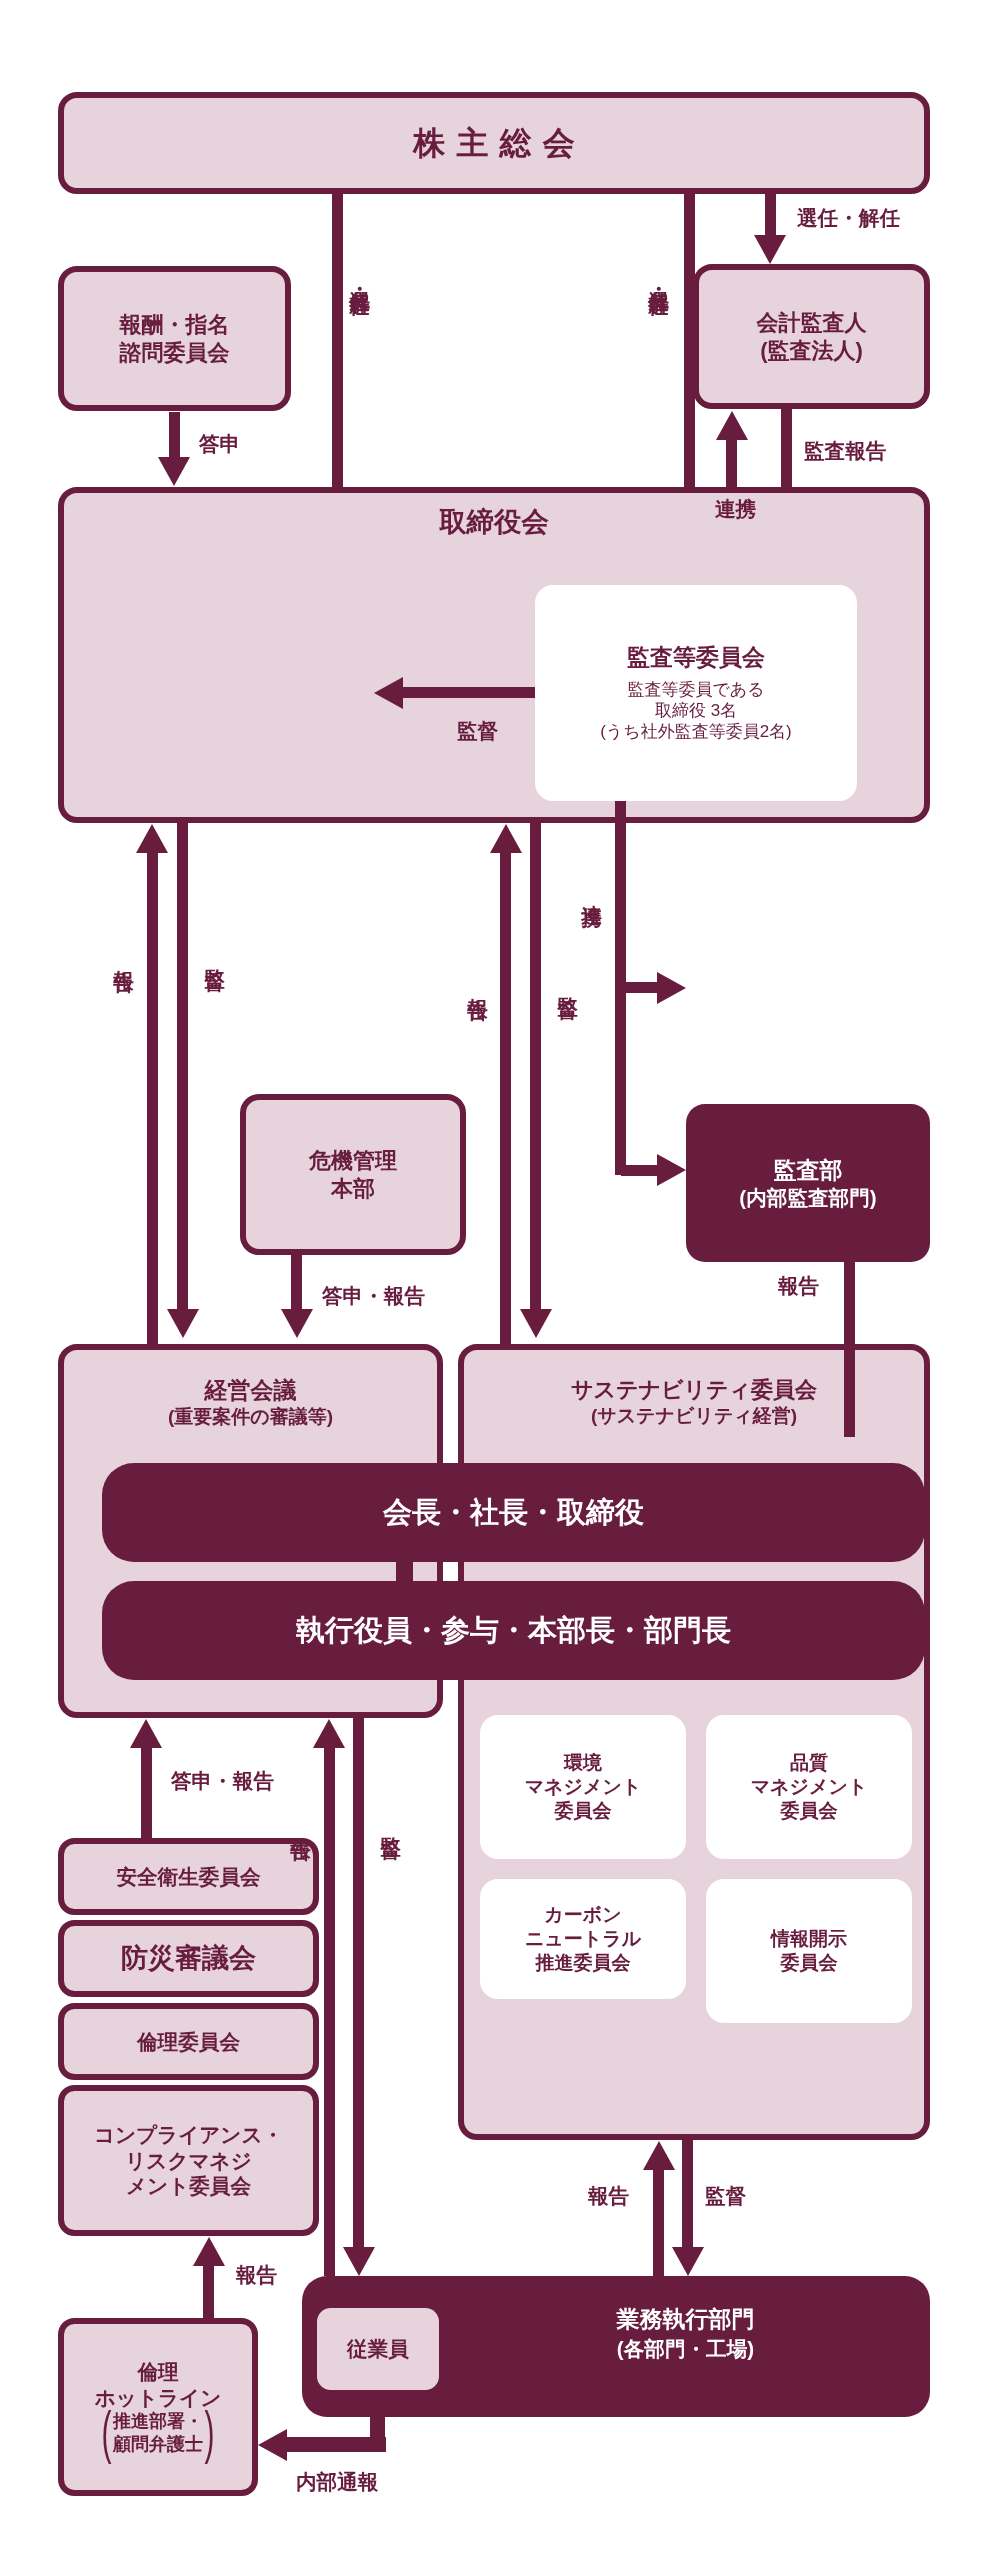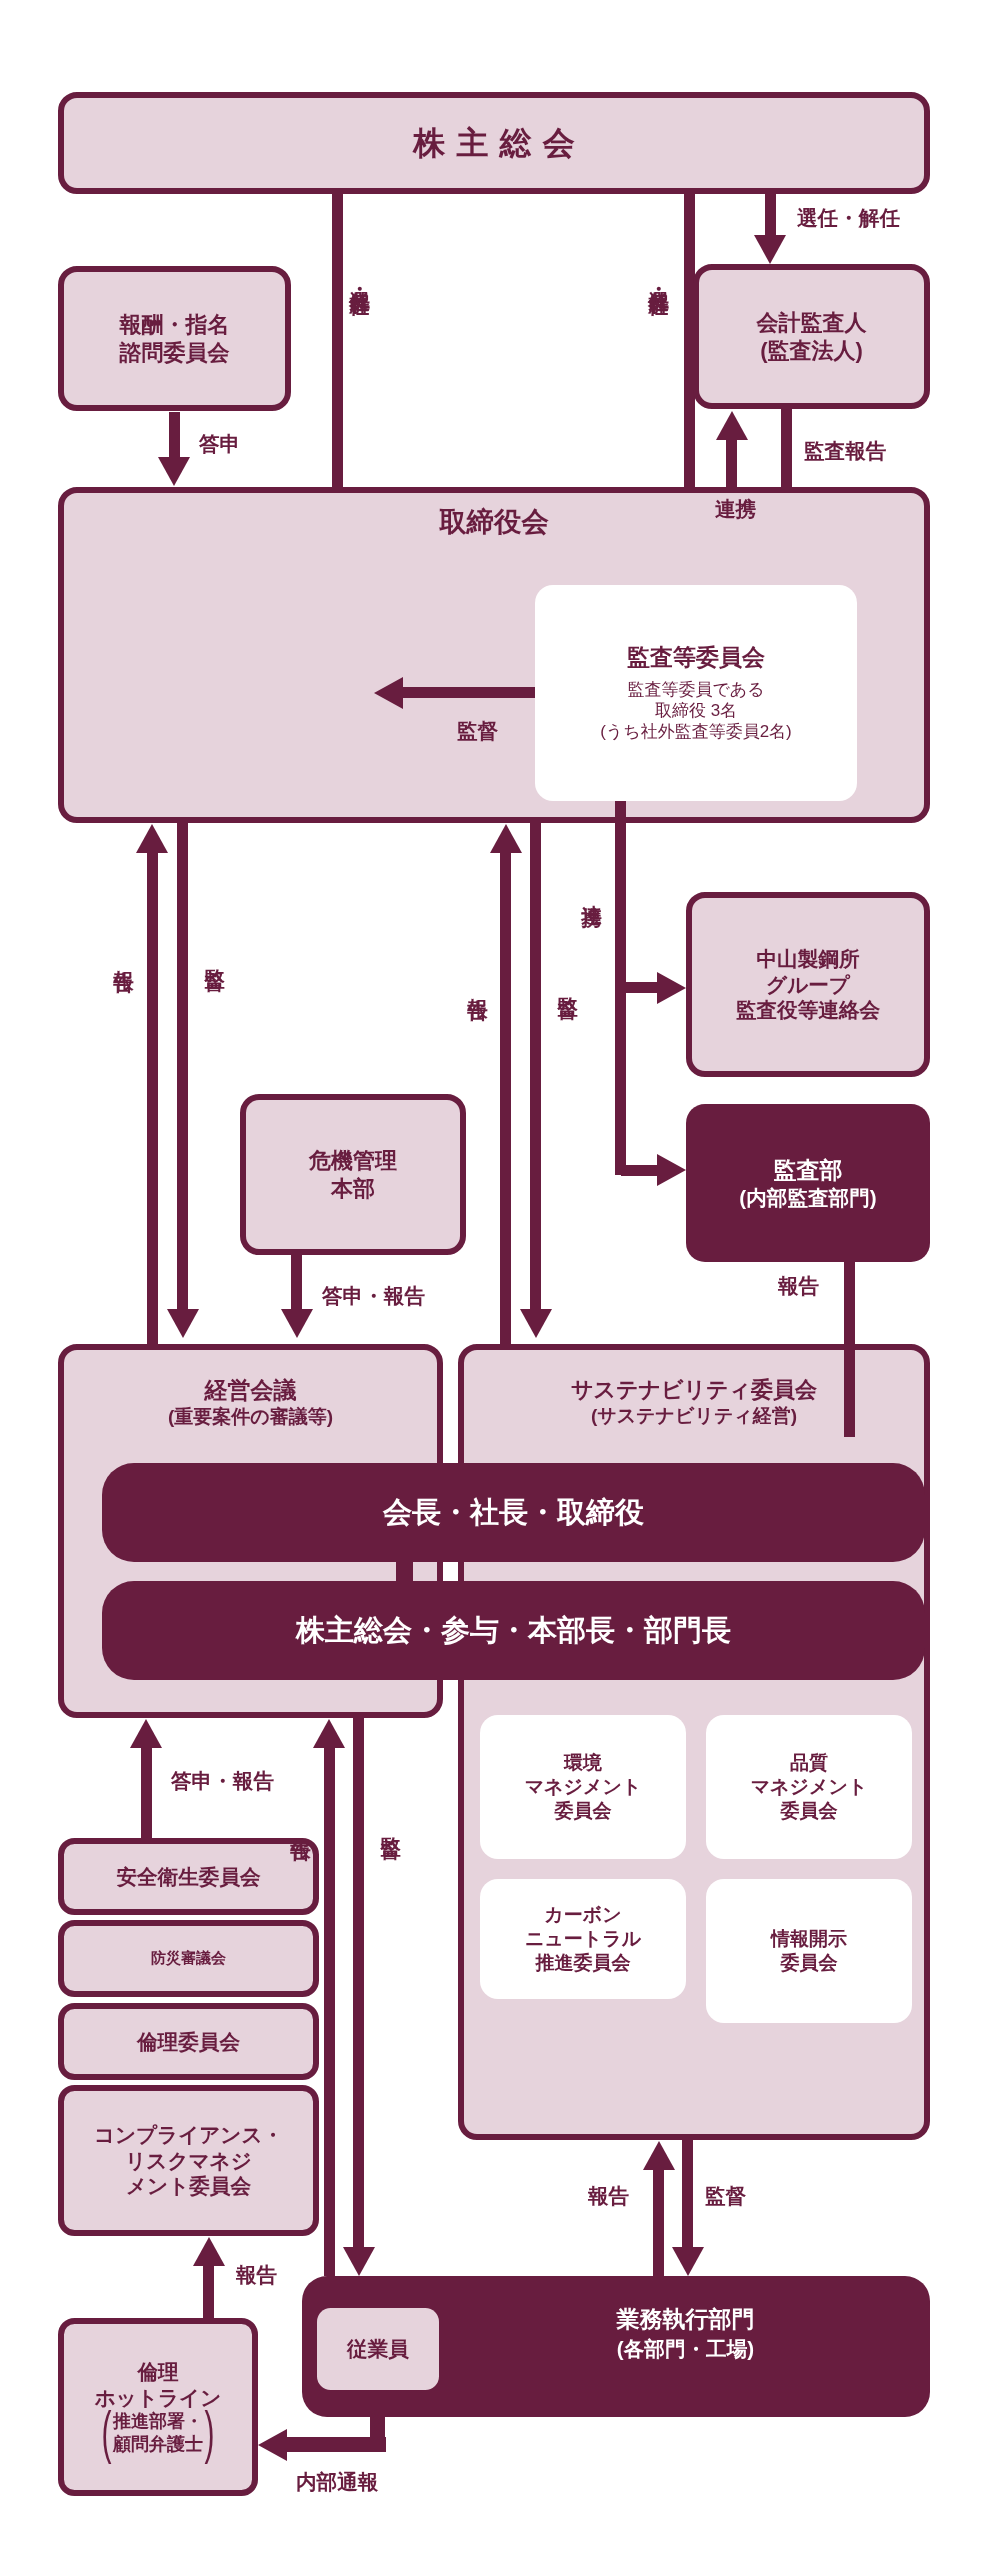--- a/index.html
+++ b/index.html
@@ -106,25 +106,20 @@
   <div class="lbl v" style="left:466px;top:981px;">報告</div>
   <div class="lbl v" style="left:556px;top:981px;">監督</div>
 
   <div class="vline" style="left:615px;top:801px;height:374px;"></div>
   <div class="hline" style="left:621px;top:982px;width:40px;"></div>
   <div class="arr right" style="left:657px;top:972px;"></div>
   <div class="hline" style="left:621px;top:1165px;width:40px;"></div>
   <div class="arr right" style="left:657px;top:1154px;"></div>
   <div class="lbl v" style="left:580px;top:888px;">連携</div>
 
-  <div class="box" style="left:686px;top:892px;width:244px;height:185px;">
-    <div class="t-md" style="font-size:20.6px;">中山製鋼所</div>
-    <div class="t-md" style="font-size:20.6px;">グループ</div>
-    <div class="t-md" style="font-size:20.6px;">監査役等連絡会</div>
-  </div>
 
   <div class="box dark" style="left:686px;top:1104px;width:244px;height:158px;">
     <div class="t-lg" style="font-size:23px;">監査部</div>
     <div class="t-md" style="font-size:20.6px;color:var(--white);">(内部監査部門)</div>
   </div>
 
   <div class="vline" style="left:844px;top:1262px;height:175px;"></div>
   <div class="arr down" style="left:833px;top:1435px;"></div>
   <div class="lbl" style="left:778px;top:1274px;">報告</div>
 
@@ -147,21 +142,21 @@
   </div>
 
   <div class="vline" style="left:844px;top:1344px;height:93px;"></div>
 
   <div class="bar" style="left:102px;top:1463px;width:823px;height:99px;">
     <div style="font-size:29px;font-weight:700;">会長・社長・取締役</div>
   </div>
   <div style="position:absolute;left:396px;top:1560px;width:16.5px;height:22px;background:var(--maroon);"></div>
 
   <div class="bar" style="left:102px;top:1581px;width:823px;height:99px;">
-    <div style="font-size:29px;font-weight:700;">株主総会・参与・本部長・部門長</div>
+    <div style="font-size:29px;font-weight:700;">執行役員・参与・本部長・部門長</div>
   </div>
 
   <div class="box white" style="left:480px;top:1715px;width:206px;height:144px;">
     <div class="t-md" style="font-size:19px;">環境</div>
     <div class="t-md" style="font-size:19px;">マネジメント</div>
     <div class="t-md" style="font-size:19px;">委員会</div>
   </div>
   <div class="box white" style="left:706px;top:1715px;width:206px;height:144px;">
     <div class="t-md" style="font-size:19px;">品質</div>
     <div class="t-md" style="font-size:19px;">マネジメント</div>
@@ -174,21 +169,21 @@
   </div>
   <div class="box white" style="left:706px;top:1879px;width:206px;height:144px;">
     <div class="t-md" style="font-size:19px;">情報開示</div>
     <div class="t-md" style="font-size:19px;">委員会</div>
   </div>
 
   <div class="box" style="left:58px;top:1838px;width:261px;height:77px;border-radius:16.5px;">
     <div class="t-md" style="font-size:20.6px;">安全衛生委員会</div>
   </div>
   <div class="box" style="left:58px;top:1920px;width:261px;height:77px;border-radius:16.5px;">
-    <div class="t-md" style="font-size:15px;">防災審議会</div>
+    <div class="t-md" style="font-size:27px;">防災審議会</div>
   </div>
   <div class="box" style="left:58px;top:2003px;width:261px;height:77px;border-radius:16.5px;">
     <div class="t-md" style="font-size:20.6px;">倫理委員会</div>
   </div>
   <div class="box" style="left:58px;top:2085px;width:261px;height:151px;border-radius:16.5px;">
     <div class="t-md" style="font-size:20.6px;">コンプライアンス・</div>
     <div class="t-md" style="font-size:20.6px;">リスクマネジ</div>
     <div class="t-md" style="font-size:20.6px;">メント委員会</div>
   </div>
 

